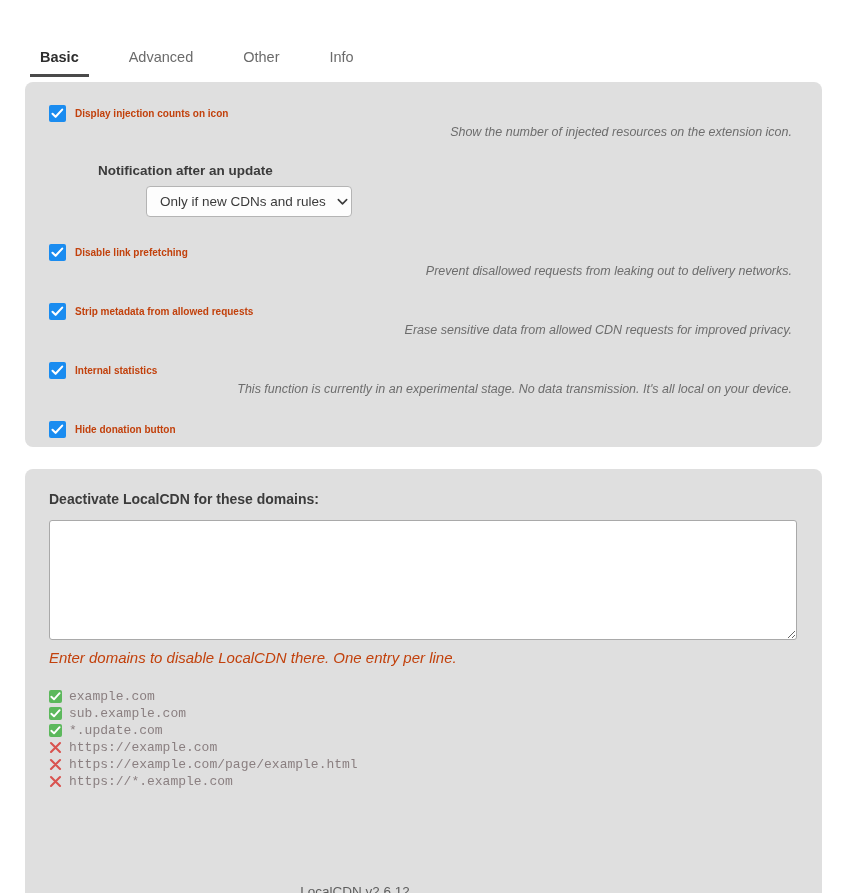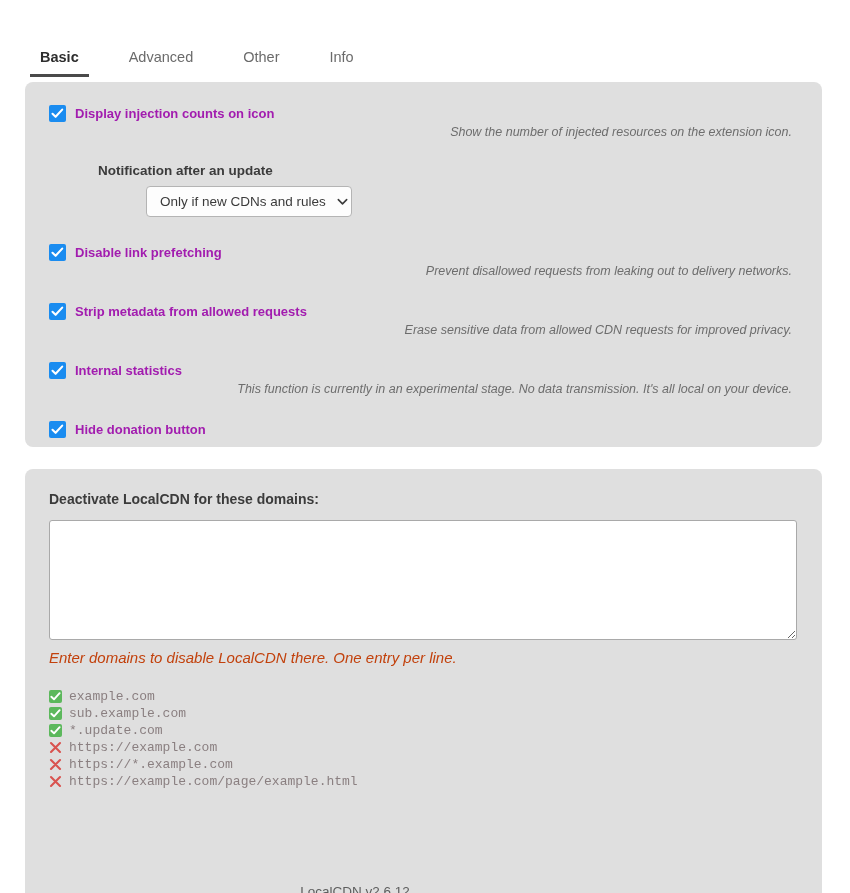--- a/index.html
+++ b/index.html
@@ -62,23 +62,23 @@
   }
 
   
   .option {
     position: relative;
     padding-left: 50px;
     padding-right: 30px;
     margin-bottom: 14px;
   }
   .option-title {
-    font-size: 13px;
+    font-size: 10px;
     font-weight: bold;
-    color: #a21caf;
+    color: #c2410c;
     line-height: 17px;
     padding-top: 1px;
   }
   .option-desc {
     font-size: 12.5px;
     font-style: italic;
     color: #6d6d6d;
     line-height: 17px;
     margin-top: 2px;
     text-align: right;
@@ -345,28 +345,28 @@
       </span>
       <span class="ex-text">https://example.com</span>
     </div>
 
     <div class="ex-row">
       <span class="ex-icon">
         <svg class="ex-no" viewBox="0 0 13 13">
             <path d="M2 2 L11 11 M11 2 L2 11" fill="none" stroke="#d9534f" stroke-width="2.1" stroke-linecap="round"></path>
           </svg>
       </span>
-      <span class="ex-text">https://*.example.com</span>
+      <span class="ex-text">https://example.com/page/example.html</span>
     </div>
 
     <div class="ex-row">
       <span class="ex-icon">
         <svg class="ex-no" viewBox="0 0 13 13">
             <path d="M2 2 L11 11 M11 2 L2 11" fill="none" stroke="#d9534f" stroke-width="2.1" stroke-linecap="round"></path>
           </svg>
       </span>
-      <span class="ex-text">https://example.com/page/example.html</span>
+      <span class="ex-text">https://*.example.com</span>
     </div>
 
   </div>
 </div>
 
 <div class="footer">LocalCDN v2.6.12</div>
 
 </body></html>

